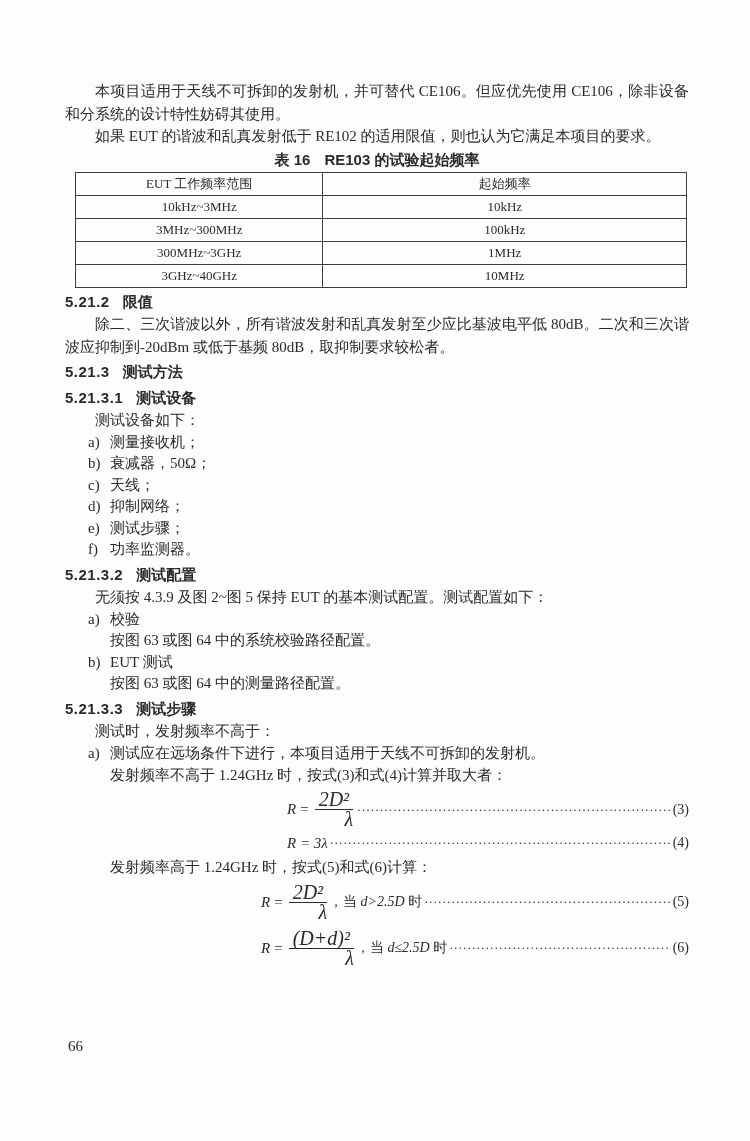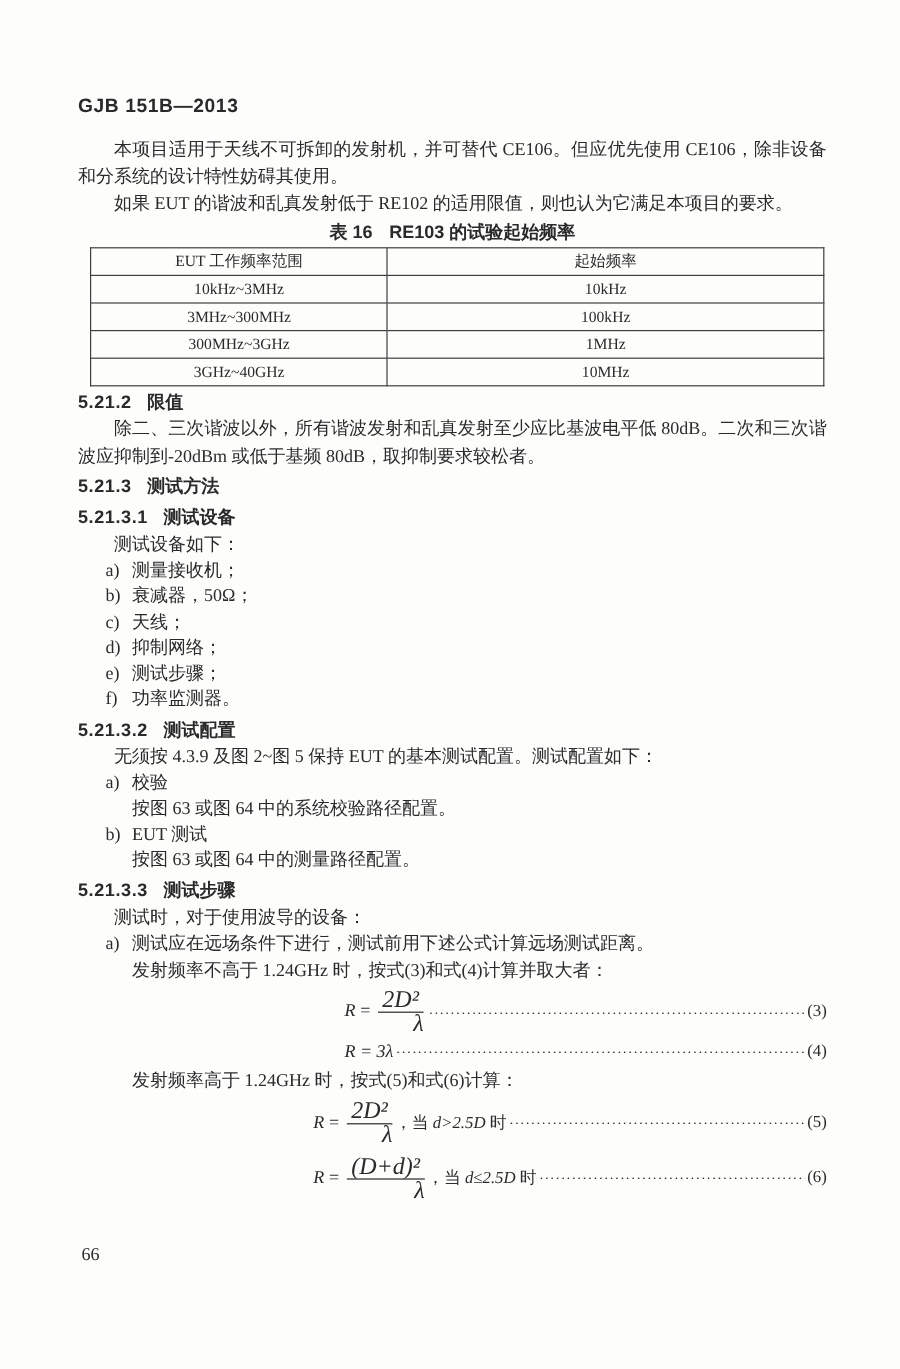--- a/index.html
+++ b/index.html
@@ -79,21 +79,20 @@
   }
   .ftag{flex:0 0 auto;font-size:14px;}
   .page-num{position:absolute;left:68px;top:1038px;font-size:15px;}
 </style>
 </head>
 <body>
 
 <div class="page">
   <div class="content">
 
-    <div class="doc-header">GJB 151B—2013</div>
 
     <p class="para">本项目适用于天线不可拆卸的发射机，并可替代 CE106。但应优先使用 CE106，除非设备和分系统的设计特性妨碍其使用。</p>
     <p class="para">如果 EUT 的谐波和乱真发射低于 RE102 的适用限值，则也认为它满足本项目的要求。</p>
 
     <div class="tbl-caption">
       <span class="cap-label">表 16</span><span>RE103 的试验起始频率</span>
     </div>
 
     <table class="tbl">
       <colgroup>
@@ -169,24 +168,24 @@
     </div>
     <div class="li-detail">按图 63 或图 64 中的系统校验路径配置。</div>
     <div class="li">
       <span class="mk">b)</span><span>EUT 测试</span>
     </div>
     <div class="li-detail">按图 63 或图 64 中的测量路径配置。</div>
 
     <h3 class="hd">
       <span class="hd-num">5.21.3.3</span><span class="hd-title">测试步骤</span>
     </h3>
-    <p class="para">测试时，对于使用波导的设备：</p>
-
-    <div class="li">
-      <span class="mk">a)</span><span>测试应在远场条件下进行，测试前用下述公式计算远场测试距离。</span>
+    <p class="para">测试时，发射频率不高于：</p>
+
+    <div class="li">
+      <span class="mk">a)</span><span>测试应在远场条件下进行，本项目适用于天线不可拆卸的发射机。</span>
     </div>
     <div class="sub-para">发射频率不高于 1.24GHz 时，按式(3)和式(4)计算并取大者：</div>
 
     <div class="formula-row row-f3 ind-a">
       <span class="math">
         <span class="mvar">R</span>
         <span class="meq">=</span>
         <span class="frac">
           <span class="num mvar">2D²</span>
           <span class="den mvar">λ</span>

